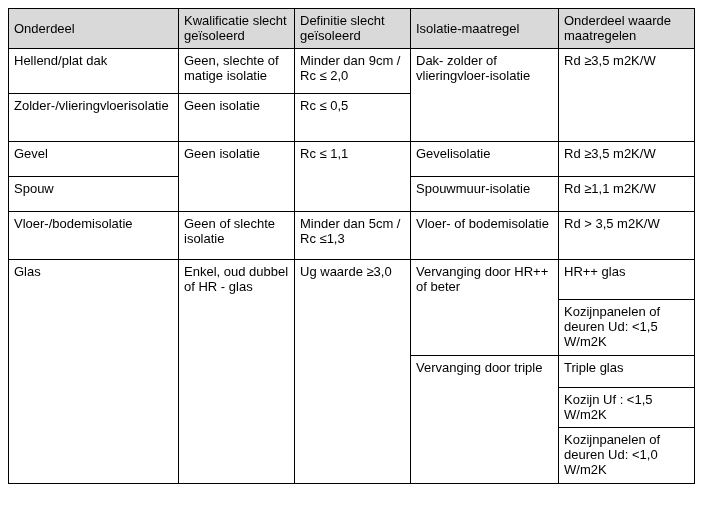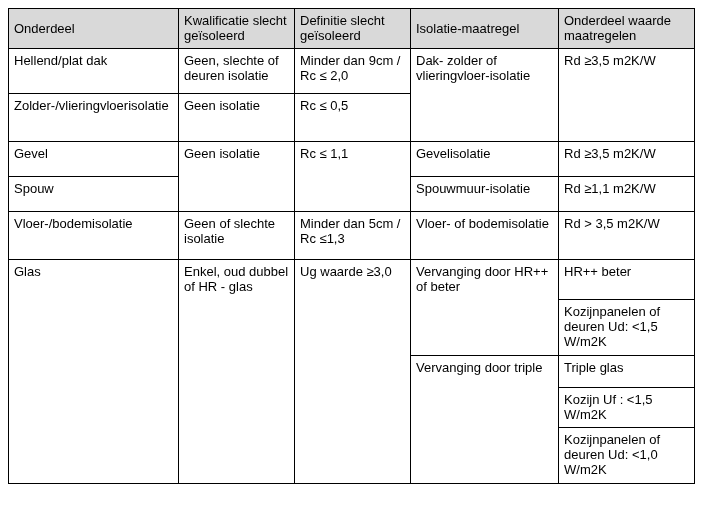--- a/index.html
+++ b/index.html
@@ -75,21 +75,21 @@
         <td>Kwalificatie slecht geïsoleerd</td>
         <td>Definitie slecht geïsoleerd</td>
         <td>Isolatie-maatregel</td>
         <td>Onderdeel waarde maatregelen</td>
       </tr>
     </thead>
     <tbody>
 
       <tr style="height:45px;">
         <td>Hellend/plat dak</td>
-        <td>Geen, slechte of deuren isolatie</td>
+        <td>Geen, slechte of matige isolatie</td>
         <td>Minder dan 9cm / Rc ≤ 2,0</td>
         <td class="mid" rowspan="2">Dak- zolder of vlieringvloer-isolatie</td>
         <td class="mid" rowspan="2">
           <span class="sq">Rd</span><span> ≥3,5 m2K/W</span>
         </td>
       </tr>
 
       <tr style="height:48px;">
         <td>Zolder-/vlieringvloerisolatie</td>
         <td>Geen isolatie</td>
@@ -126,21 +126,21 @@
         </td>
       </tr>
 
       <tr style="height:40px;">
         <td class="mid" rowspan="5">Glas</td>
         <td class="mid" rowspan="5">Enkel, oud dubbel of HR - glas</td>
         <td class="mid" rowspan="5">
           <span class="sq">Ug</span><span> waarde ≥3,0</span>
         </td>
         <td class="mid" rowspan="2">Vervanging door HR++ of beter</td>
-        <td class="mid">HR++ beter</td>
+        <td class="mid">HR++ glas</td>
       </tr>
       <tr style="height:56px;">
         <td class="mid">
           <span>Kozijnpanelen of deuren </span><span class="sq">Ud</span><span>: &lt;1,5 W/m2K</span>
         </td>
       </tr>
       <tr style="height:32px;">
         <td class="mid" rowspan="3">Vervanging door triple</td>
         <td class="mid">Triple glas</td>
       </tr>

